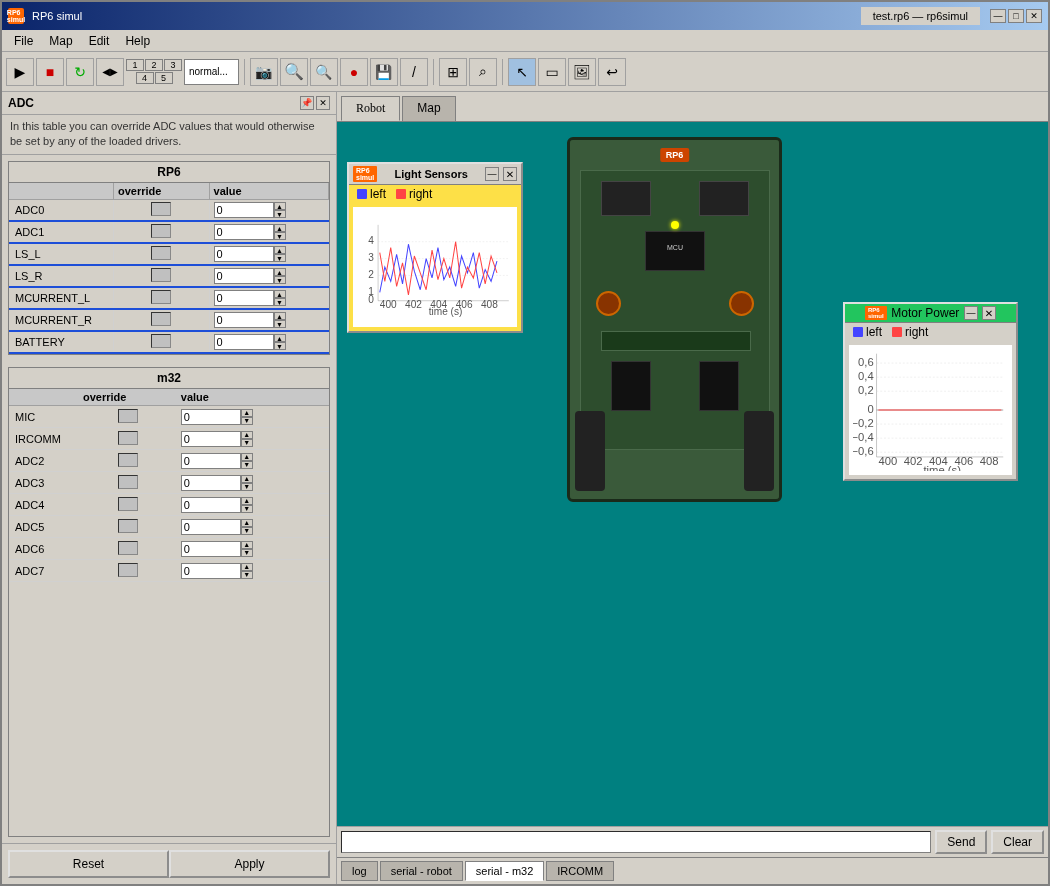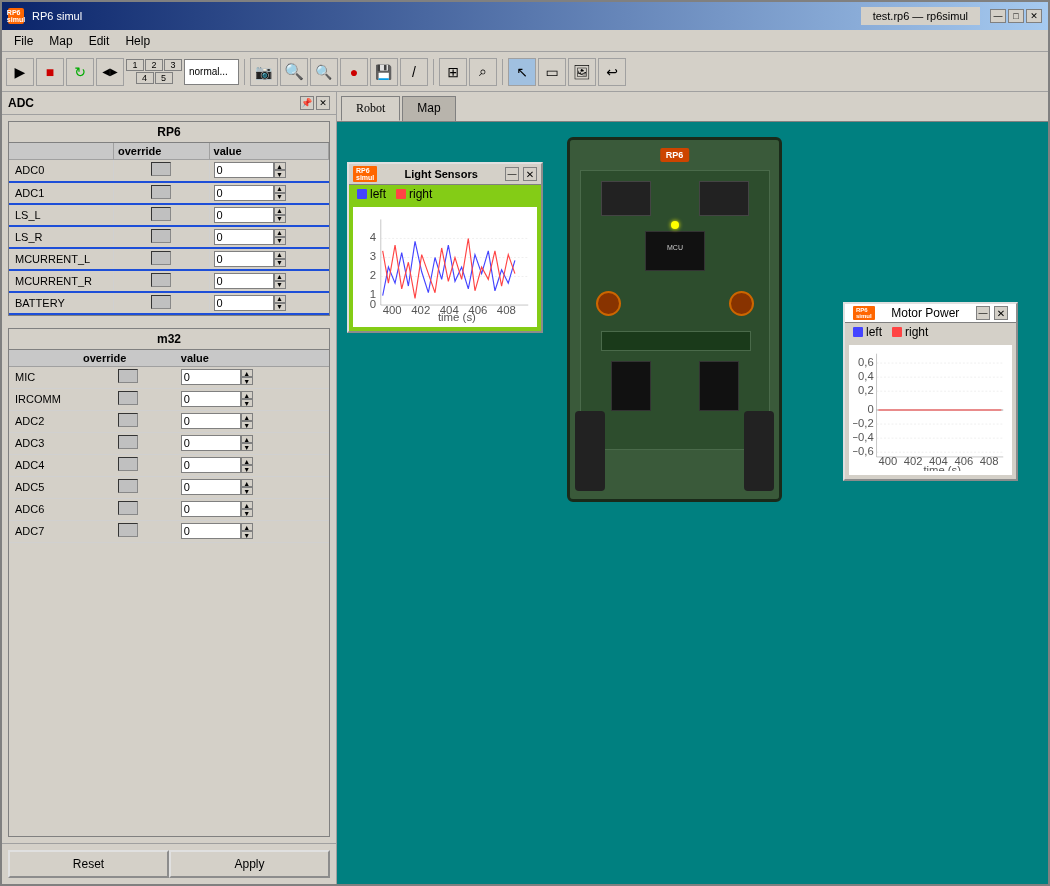--- a/index.html
+++ b/index.html
@@ -70,33 +70,33 @@
 
     
     .tab-bar { background: #d4d0c8; display: flex; padding: 4px 4px 0; border-bottom: 1px solid #808080; flex-shrink: 0; }
     .tab { padding: 4px 14px; background: #b8b4ac; border: 1px solid #808080; border-bottom: none; cursor: pointer; font-size: 12px; margin-right: 2px; }
     .tab.active { background: #d4d0c8; border-bottom: 1px solid #d4d0c8; z-index: 1; font-family: Liberation Serif, serif; }
 
     
     .robot-view { flex: 1; background: #008080; position: relative; overflow: hidden; min-height: 0; }
 
     
-    .sensor-panel { position: absolute; top: 40px; left: 10px; background: #84cc16; border: 2px outset #e0e0e0; width: 196px; }
+    .sensor-panel { position: absolute; top: 40px; left: 10px; background: #fde047; border: 2px outset #e0e0e0; width: 176px; }
     .sensor-panel-header { background: #d4d0c8; padding: 2px 4px; display: flex; justify-content: space-between; align-items: center; border-bottom: 1px solid #808080; }
     .sensor-panel-title { font-size: 11px; font-weight: bold; }
     .sensor-close { width: 14px; height: 14px; background: #d4d0c8; border: 1px solid #808080; display: flex; align-items: center; justify-content: center; font-size: 10px; cursor: pointer; }
     .sensor-legend { display: flex; gap: 10px; padding: 2px 8px; font-size: 10px; align-items: center; }
     .legend-dot { width: 10px; height: 10px; border-radius: 1px; }
 
     
     .chart-area { padding: 4px; background: white; margin: 4px; height: 120px; position: relative; }
 
     
     .motor-panel { position: absolute; top: 180px; right: 30px; background: #d4d0c8; border: 2px outset #e0e0e0; width: 175px; }
-    .motor-panel-header { background: #ffffff; padding: 2px 8px; display: flex; justify-content: space-between; align-items: center; border-bottom: 1px solid #808080; font-size: 10px; }
+    .motor-panel-header { background: #22c55e; padding: 2px 20px; display: flex; justify-content: space-between; align-items: center; border-bottom: 1px solid #808080; font-size: 10px; }
 
     
     .data-output { height: 140px; background: white; border: 1px inset #808080; margin: 4px; padding: 4px; overflow-y: auto; font-family: monospace; font-size: 11px; flex-shrink: 0; }
 
     
     .serial-input-bar { display: flex; align-items: center; padding: 3px 4px; gap: 4px; flex-shrink: 0; border-top: 1px solid #a0a0a0; }
     .serial-input { flex: 1; height: 22px; background: white; border: 1px inset #808080; padding: 2px 4px; font-size: 11px; }
     .serial-btn { padding: 3px 10px; background: #d4d0c8; border: 2px outset #e0e0e0; cursor: pointer; font-size: 12px; }
 
     
@@ -183,20 +183,21 @@
   <div class="main-content">
 
     <div class="left-panel">
       <div class="panel-header">
         <span class="panel-title">ADC</span>
         <div class="panel-controls">
           <div class="panel-ctrl-btn">📌</div>
           <div class="panel-ctrl-btn">✕</div>
         </div>
       </div>
+      <div class="panel-desc">In this table you can override ADC values that would otherwise be set by any of the loaded drivers.</div>
 
       <div class="rp6-section">
         <div class="rp6-title">RP6</div>
         <table class="adc-table">
           <thead>
             <tr>
               <th style="width:70px"></th>
               <th class="col-override">override</th>
               <th class="col-value">value</th>
             </tr>
@@ -595,17 +596,28 @@
               <text x="95" y="133" font-size="7" text-anchor="middle" fill="#555">time (s)</text>
 
               <line x1="27" y1="65" x2="158" y2="65" stroke="#ff4444" stroke-width="1.2"></line>
             </svg>
           </div>
         </div>
 
       </div>
 
 
-
+      <div class="serial-input-bar">
+        <input type="text" class="serial-input" value="" style="">
+        <button class="serial-btn">Send</button>
+        <button class="serial-btn">Clear</button>
+      </div>
+
+      <div class="bottom-tab-bar">
+        <div class="bottom-tab">log</div>
+        <div class="bottom-tab">serial - robot</div>
+        <div class="bottom-tab active">serial - m32</div>
+        <div class="bottom-tab">IRCOMM</div>
+      </div>
 
     </div>
   </div>
 </div>
 
 </body></html>

